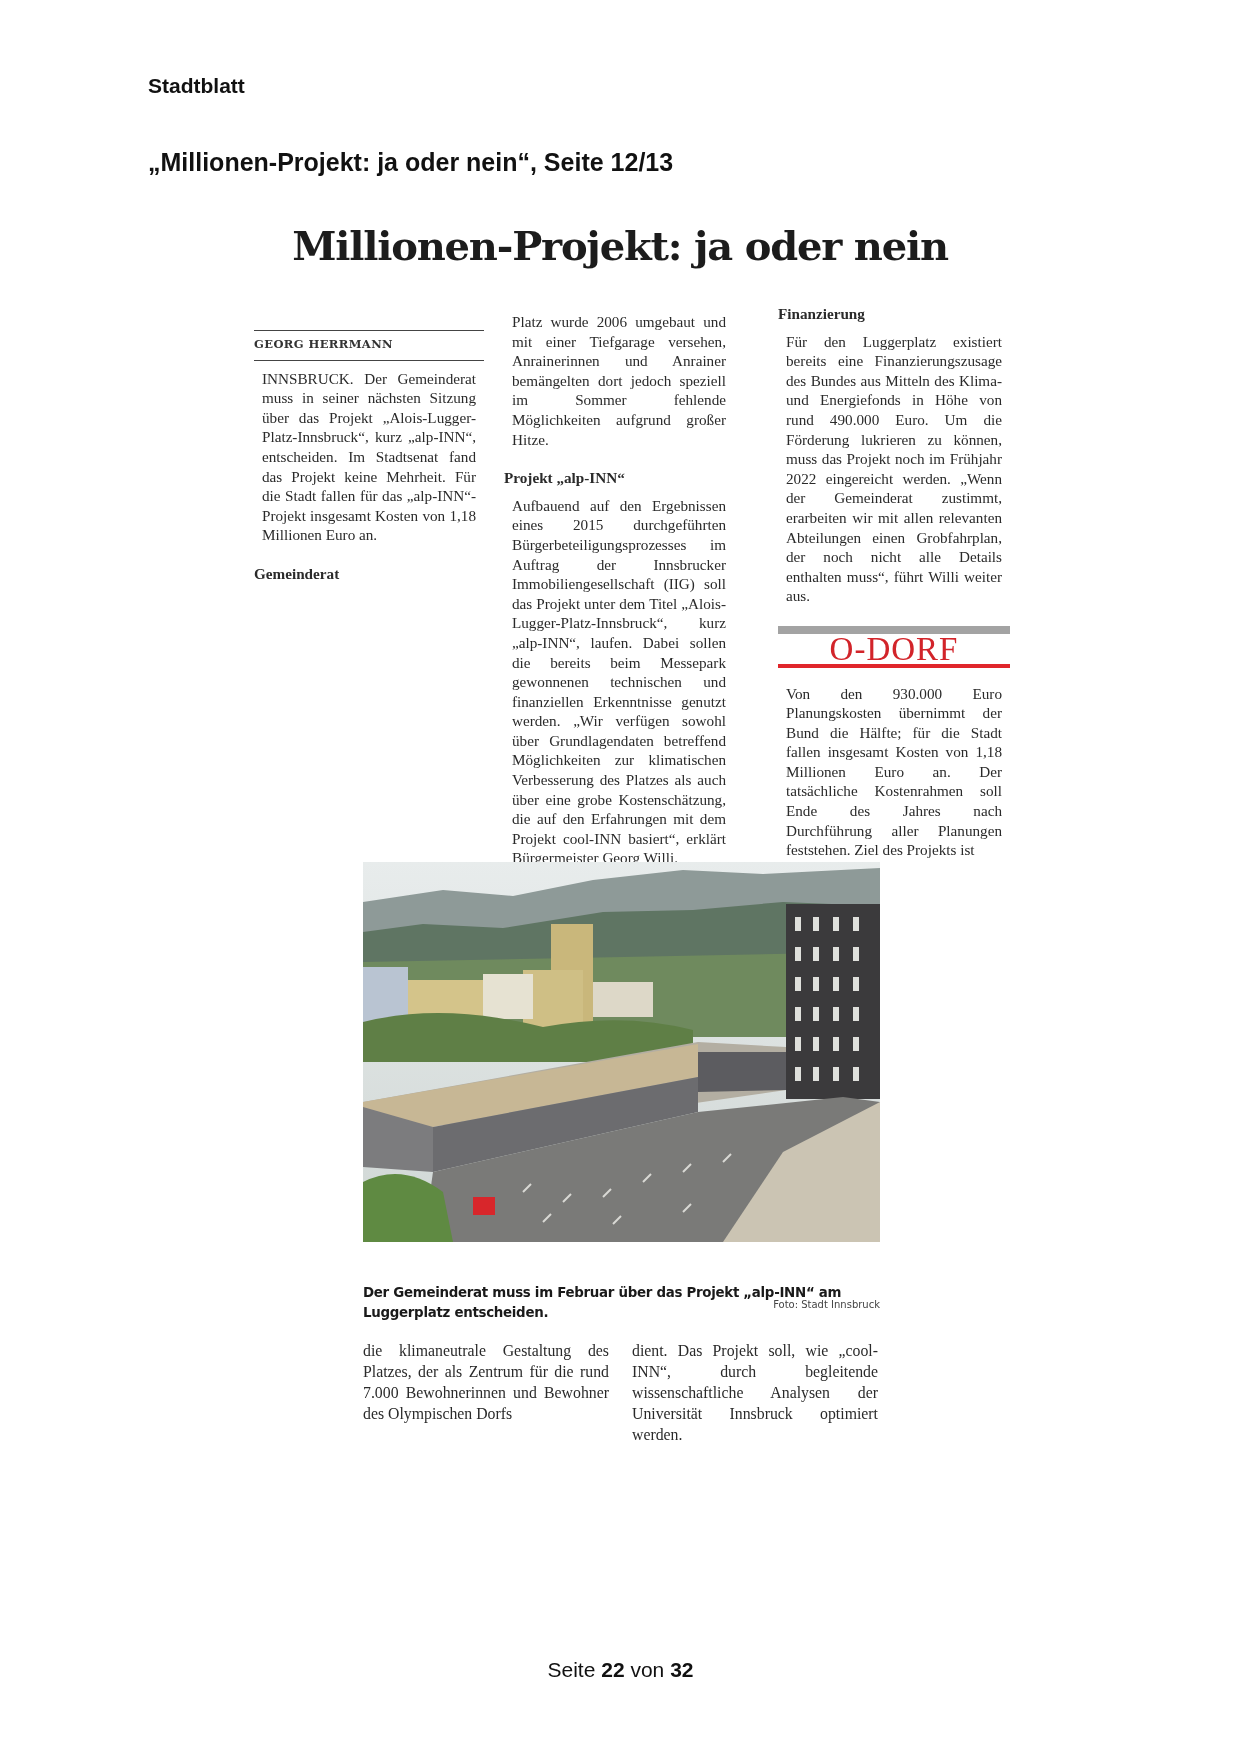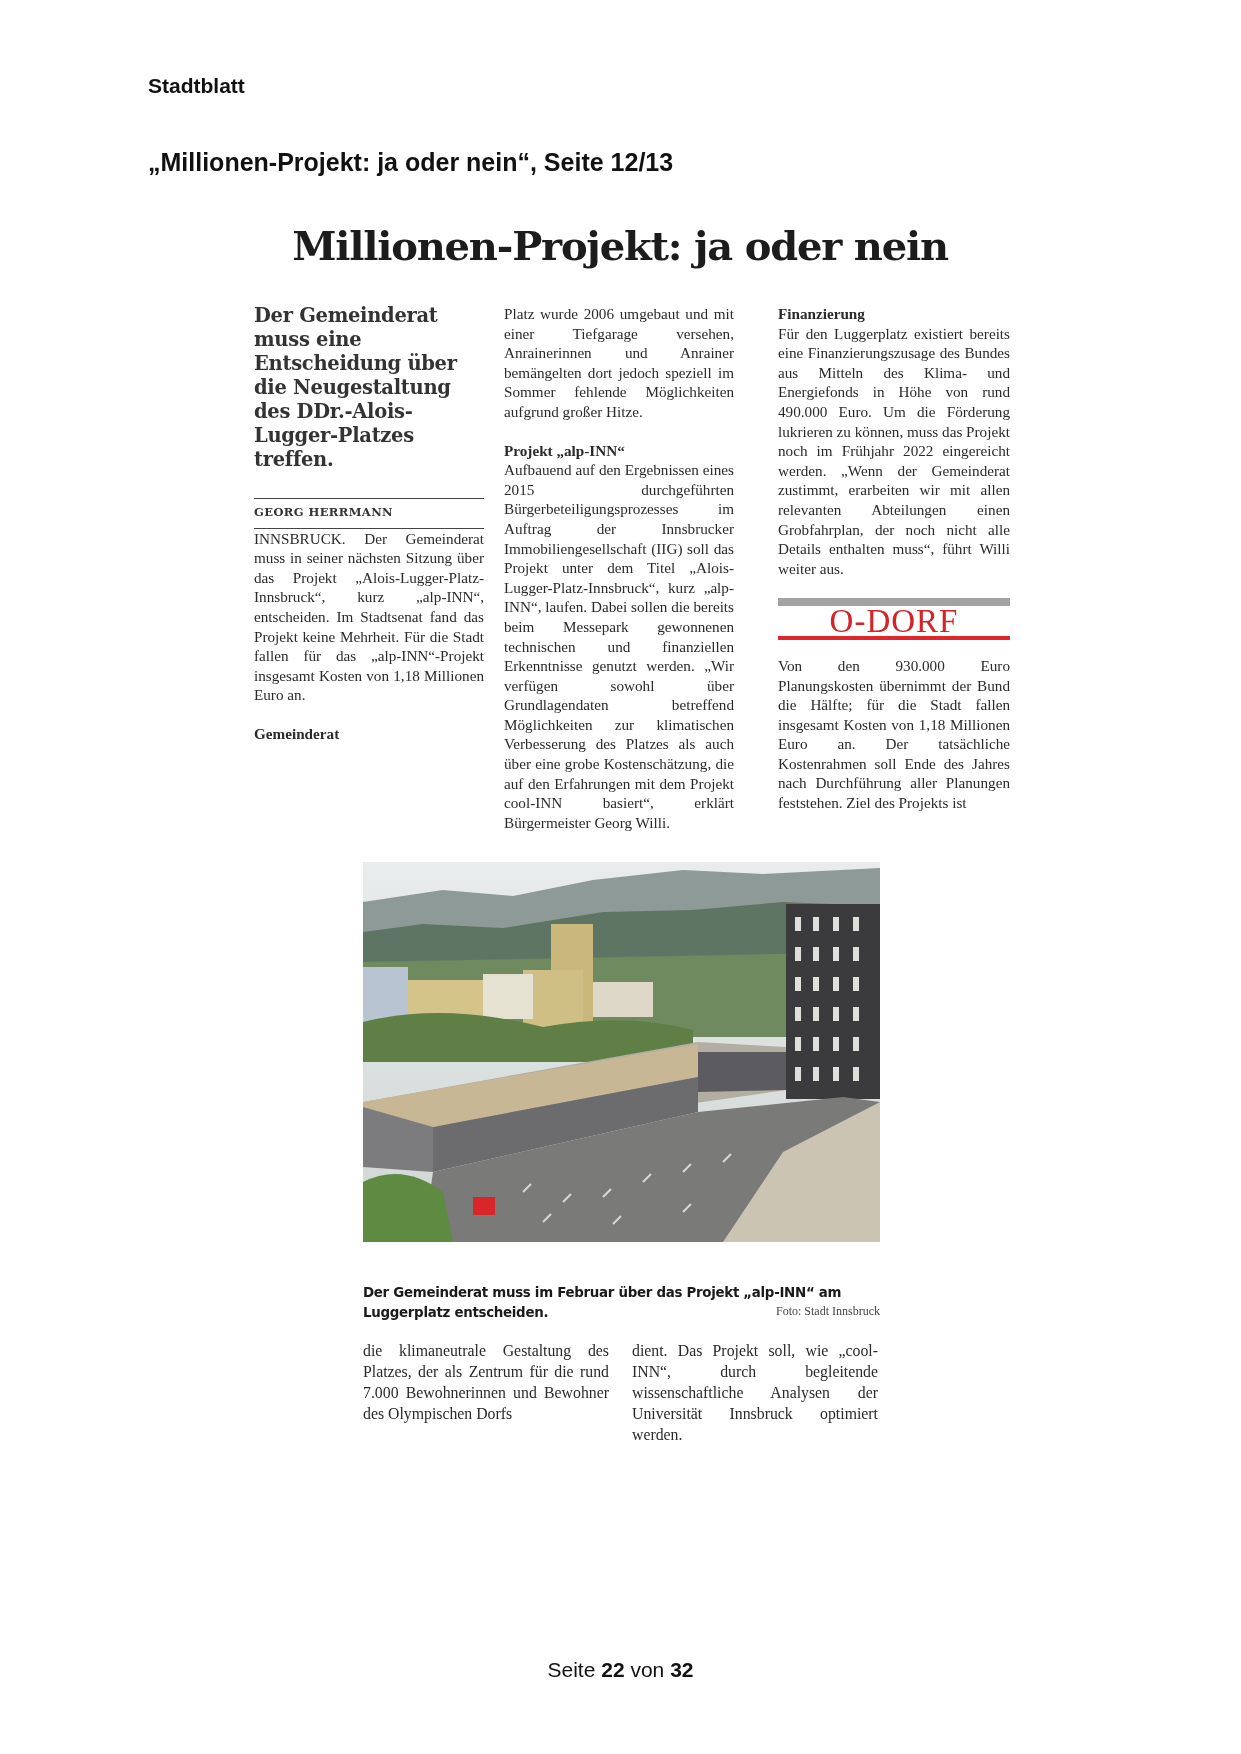--- a/index.html
+++ b/index.html
@@ -3,50 +3,49 @@
 <meta charset="utf-8">
 <style>
   html, body { margin: 0; padding: 0; background: #ffffff; }
   body { width: 1241px; height: 1754px; position: relative; overflow: hidden; }
   .sans { font-family: "Liberation Sans", sans-serif; }
   .pub { position: absolute; left: 148px; top: 74px; font-size: 21px; font-weight: bold; color: #111; }
   .ref { position: absolute; left: 148px; top: 148px; font-size: 25px; font-weight: bold; color: #111; }
   .clip { position: absolute; left: 250px; top: 222px; width: 740px; }
   .headline { position: absolute; left: 0; top: 0; width: 740px; text-align: center; font-family: "DejaVu Serif", serif; font-weight: bold; font-size: 40px; letter-spacing: -1.2px; color: #1c1c1c; }
   .col { position: absolute; font-family: "Liberation Serif", serif; font-size: 15.2px; line-height: 19.6px; color: #2a2a2a; text-align: justify; hyphens: manual; }
-  .col p { margin: 0; }
+  .col p { margin: 8px; }
   .col .sub { font-weight: bold; margin-top: 19px; display: block; }
   .col .sub.first { margin-top: 0; }
   .c1 { left: 4px; top: 82px; width: 230px; }
   .c2 { left: 254px; top: 82px; width: 230px; }
   .c3 { left: 528px; top: 82px; width: 232px; }
   .lead { font-family: "DejaVu Serif", serif; font-weight: bold; font-size: 19.5px; line-height: 24px; color: #333; text-align: left; letter-spacing: -0.3px; }
   .author-box { margin-top: 26px; border-top: 1.5px solid #444; border-bottom: 1.5px solid #444; padding: 4px 0 5px; font-family: "DejaVu Serif", serif; font-weight: bold; font-size: 11.5px; letter-spacing: 0.4px; color: #333; }
   .body1 { margin-top: 26px; }
   .odorf { margin: 20px 0 16px; border-top: 8px solid #a3a3a3; border-bottom: 4px solid #e0262b; text-align: center; color: #d2242a; font-family: "Liberation Serif", serif; font-size: 33px; letter-spacing: 1px; padding: 6px 0 4px; }
   .photo { position: absolute; left: 363px; top: 862px; width: 517px; height: 380px; overflow: hidden; background: #8a8f8a; }
   .caption { position: absolute; left: 363px; top: 1276px; width: 517px; font-family: "DejaVu Sans", sans-serif; font-weight: bold; font-size: 13.4px; line-height: 20px; color: #1a1a1a; letter-spacing: -0.3px; margin-top: 7px; }
-  .credit { position: absolute; right: 0; bottom: 2px; font-weight: normal; font-size: 12px; color: #444; letter-spacing: 0; font-family: Liberation Serif, serif; }
+  .credit { position: absolute; right: 0; bottom: 8px; font-weight: normal; font-size: 10px; color: #444; letter-spacing: 0; }
   .bottom { position: absolute; top: 1340px; width: 246px; font-family: "Liberation Serif", serif; font-size: 15.8px; line-height: 21px; color: #2a2a2a; text-align: justify; }
   .b1 { left: 363px; }
   .b2 { left: 632px; }
   .footer { position: absolute; left: 0; width: 1241px; top: 1658px; text-align: center; font-size: 21px; color: #111; }
   .footer b { font-weight: bold; }
 </style>
 </head>
 <body>
 
 <div class="pub sans">Stadtblatt</div>
 <div class="ref sans">„Millionen-Projekt: ja oder nein“, Seite 12/13</div>
 
 <div class="clip">
   <div class="headline">Millionen-Projekt: ja oder nein</div>
 
   <div class="col c1">
-    <div class="lead">Der Gemeinderat muss eine Entscheidung über die Neugestaltung des DDr.-Alois-Lugger-Platzes treffen.</div>
     <div class="author-box">GEORG HERRMANN</div>
     <p class="body1">INNSBRUCK. Der Gemeinderat muss in seiner nächsten Sitzung über das Projekt „Alois-Lugger-Platz-Innsbruck“, kurz „alp-INN“, entscheiden. Im Stadtsenat fand das Projekt keine Mehrheit. Für die Stadt fallen für das „alp-INN“-Projekt insgesamt Kosten von 1,18 Millionen Euro an.</p>
     <span class="sub">Gemeinderat</span>
   </div>
 
   <div class="col c2">
     <p id="s0cont">Platz wurde 2006 umgebaut und mit einer Tiefgarage versehen, Anrainerinnen und Anrainer bemängelten dort jedoch speziell im Sommer fehlende Möglichkeiten aufgrund großer Hitze.</p>
     <span class="sub">Projekt „alp-INN“</span>
     <p>Aufbauend auf den Ergebnissen eines 2015 durchgeführten Bürgerbeteiligungsprozesses im Auftrag der Innsbrucker Immobiliengesellschaft (IIG) soll das Projekt unter dem Titel „Alois-Lugger-Platz-Innsbruck“, kurz „alp-INN“, laufen. Dabei sollen die bereits beim Messepark gewonnenen technischen und finanziellen Erkenntnisse genutzt werden. „Wir verfügen sowohl über Grundlagendaten betreffend Möglichkeiten zur klimatischen Verbesserung des Platzes als auch über eine grobe Kostenschätzung, die auf den Erfahrungen mit dem Projekt cool-INN basiert“, erklärt Bürgermeister Georg Willi.</p>
   </div>

